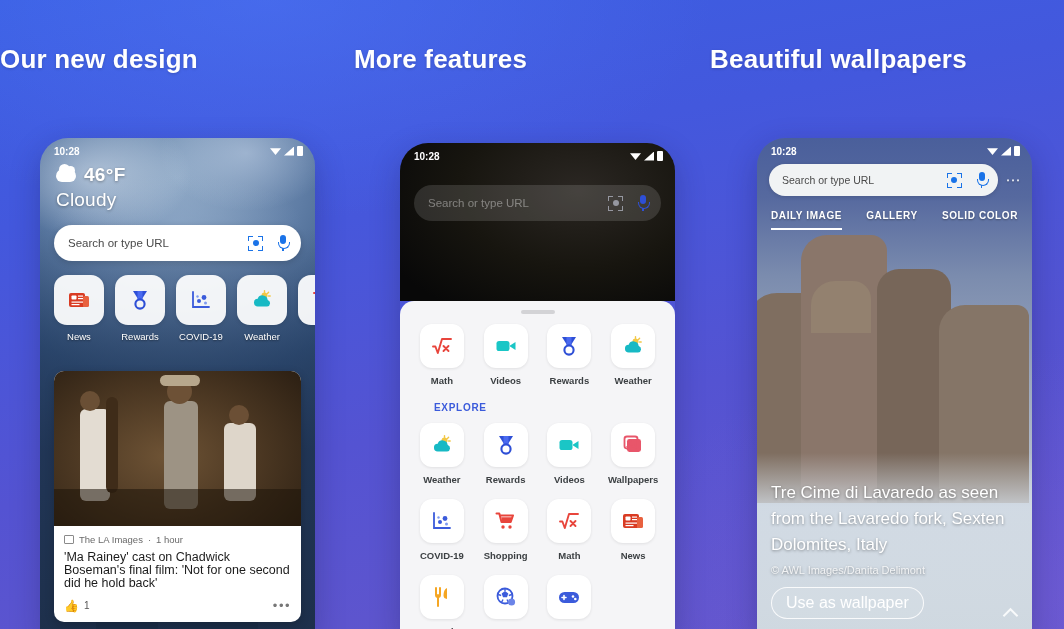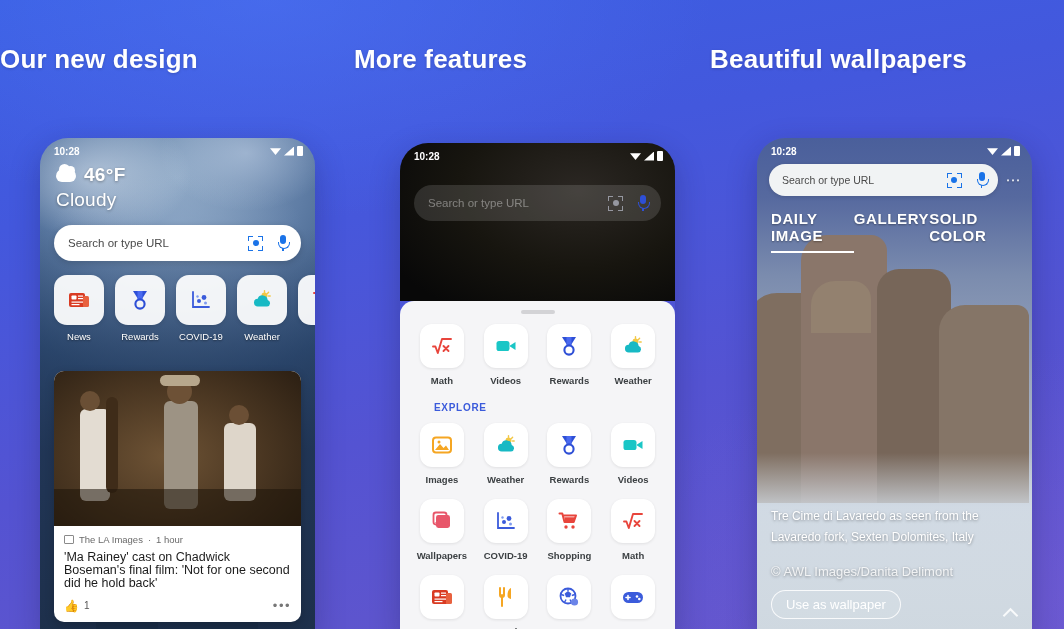--- a/index.html
+++ b/index.html
@@ -269,37 +269,37 @@
     display:flex; align-items:center; padding: 0 10px 0 13px;
     box-shadow: 0 1px 4px rgba(0,0,0,0.14);
   }
   .p3-search .ph { flex:1; font-size: 10.5px; color:#4a4a4a; }
   .overflow-dots { color:#fff; font-size: 15px; letter-spacing:1.5px;
                    text-shadow:0 1px 2px rgba(0,0,0,.3); }
   .p3-tabs {
     position:relative; z-index:6;
     display:flex; justify-content:space-between;
     padding: 14px 14px 0 14px;
-    color:#fff; font-size: 15px; font-weight:bold; letter-spacing:0.6px;
+    color:#fff; font-size: 10px; font-weight:bold; letter-spacing:0.6px;
     text-shadow:0 1px 2px rgba(0,0,0,.35);
   }
   .p3-tab { padding-bottom: 7px; }
   .p3-tab.active { border-bottom: 2.5px solid #fff; }
   .p3-caption {
     position:absolute; z-index:7; left: 14px; right: 14px; bottom: 14px;
     color:#fff;
   }
-  .cap-title { font-size: 12px; line-height: 21px; text-shadow:0 1px 3px rgba(0,0,0,.4); }
-  .cap-credit { margin-top: 16px; font-size: 13px; color: rgba(255,255,255,0.82);
+  .cap-title { font-size: 17px; line-height: 26px; text-shadow:0 1px 3px rgba(0,0,0,.4); }
+  .cap-credit { margin-top: 6px; font-size: 11px; color: rgba(255,255,255,0.82);
                 text-shadow:0 1px 3px rgba(0,0,0,.4); }
   .cap-btn {
     margin-top: 11px; display:inline-block;
     border: 1px solid rgba(255,255,255,0.85);
     border-radius: 16px; padding: 6px 14px;
-    font-size: 13px; color:#fff;
+    font-size: 16px; color:#fff;
     background: rgba(255,255,255,0.08);
   }
   .chevron-up {
     position:absolute; z-index:7; right: 16px; bottom: 12px;
     width: 11px; height: 11px;
     border-left: 2px solid rgba(255,255,255,0.85);
     border-top: 2px solid rgba(255,255,255,0.85);
     transform: rotate(45deg);
   }
   .sv { display:block; }
@@ -508,30 +508,20 @@
               <path d="M8 18.5a3.9 3.9 0 0 1-.3-7.8 5.2 5.2 0 0 1 10 1.2 3.4 3.4 0 0 1-.6 6.6z" fill="#17b9c4"></path>
             </svg>
           </div>
           <div class="glabel">Weather</div>
         </div>
       </div>
 
       <div class="explore">EXPLORE</div>
 
       <div class="p2-grid explore-grid">
-        <div class="gcell">
-          <div class="gbox">
-            <svg class="sv" width="24" height="24" viewBox="0 0 24 24" aria-hidden="true">
-              <rect x="3" y="4.5" width="18" height="15" rx="3" fill="none" stroke="#f5a623" stroke-width="2"></rect>
-              <path d="M5 17l5-6 3.5 4 2.5-2.5L19 17z" fill="#f5a623"></path>
-              <circle cx="9" cy="9" r="1.5" fill="#f5a623"></circle>
-            </svg>
-          </div>
-          <div class="glabel">Images</div>
-        </div>
         <div class="gcell">
           <div class="gbox">
             <svg class="sv" width="24" height="24" viewBox="0 0 24 24" aria-hidden="true">
               <circle cx="14.5" cy="7.5" r="3" fill="#f2c744"></circle>
               <path d="M14.5 2.6v1.6M18.6 4.3l-1.1 1.1M20.2 8h-1.6" stroke="#f2c744" stroke-width="1.4" stroke-linecap="round"></path>
               <path d="M8 18.5a3.9 3.9 0 0 1-.3-7.8 5.2 5.2 0 0 1 10 1.2 3.4 3.4 0 0 1-.6 6.6z" fill="#17b9c4"></path>
             </svg>
           </div>
           <div class="glabel">Weather</div>
         </div>

